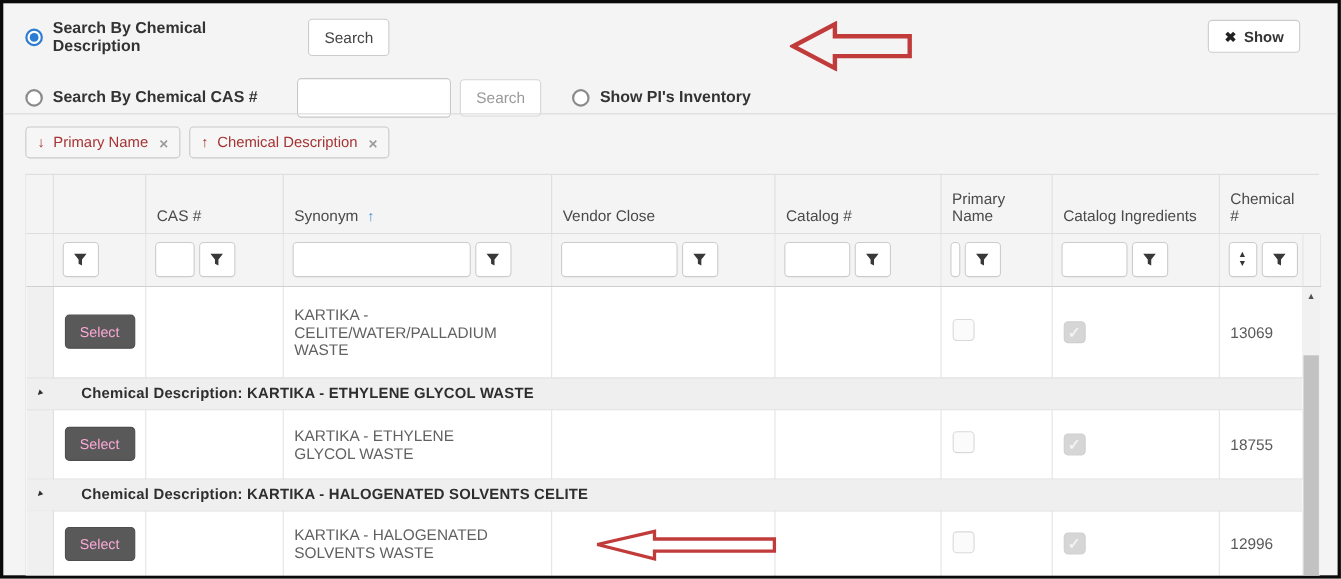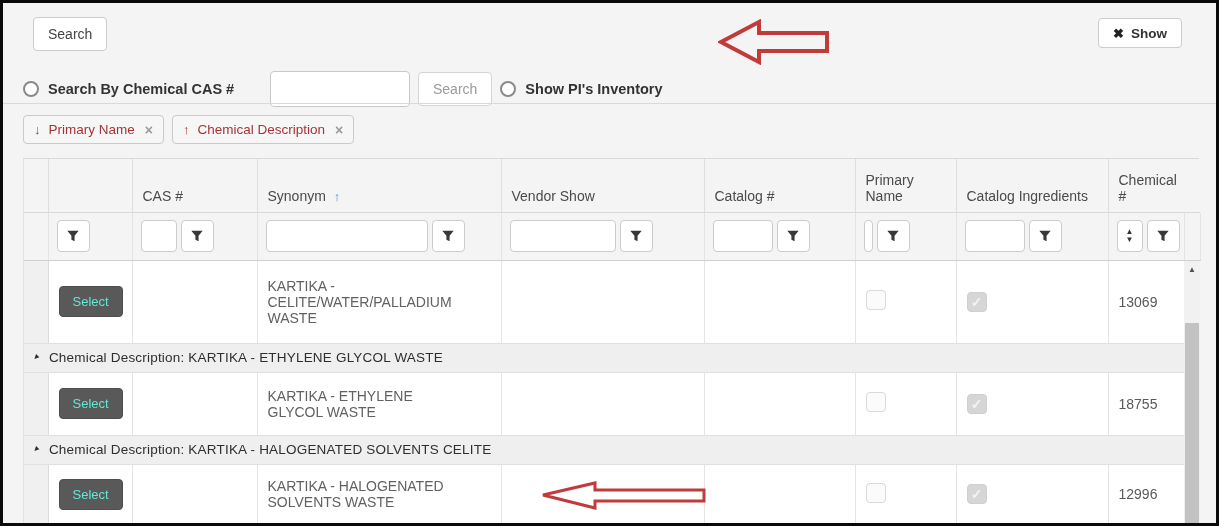--- a/index.html
+++ b/index.html
@@ -16,21 +16,21 @@
   .radio.on { border-color:#2b7cd3; }
   .radio.on::after { content:""; position:absolute; left:2px; top:2px; width:8px; height:8px; border-radius:50%; background:#2b7cd3; }
   .radio-label { font-size:14.5px; font-weight:bold; color:#333; }
   .txt-input { height:36px; border:1px solid #c8c8c8; border-radius:4px; background:#fff; font-size:14px; color:#333; padding:0 10px; font-family:"Liberation Sans", sans-serif; }
   .desc-input { width:350px; }
   .cas-input { width:140px; }
   .btn { display:inline-flex; align-items:center; justify-content:center; height:34px; background:#fff; border:1px solid #ccc; border-radius:4px; font-size:14px; color:#444; padding:0 14px; cursor:pointer; }
   .btn.muted { color:#9a9a9a; border-color:#d5d5d5; }
   .search-btn1 { margin-left:10px; }
   .search-btn2 { margin-left:8px; }
-  .pi-group { margin-left:8px; width:auto; flex:0 0 auto;justify-content:center; }
+  .pi-group { margin-left:28px; width:auto; flex:0 0 auto;justify-content:center; }
   .close-btn { position:absolute; right:34px; top:15px; height:30px; font-size:13.5px; color:#333; font-weight:bold; }
   .close-x { margin-right:7px; font-size:13px; color:#222; font-weight:bold; }
   .panel-divider { position:absolute; left:0; right:0; top:100px; border-bottom:1px solid #d9d9d9; }
 
   
   .chips { position:absolute; left:20px; top:112px; display:flex; gap:8px; }
   .chip { display:inline-flex; align-items:center; height:29px; padding:0 10px; border:1px solid #c9c9c9; border-radius:4px; background:#f6f6f6; cursor:pointer; }
   .chip .arrow { color:#a63434; font-size:13px; margin-right:8px; font-weight:bold; }
   .chip .chip-label { color:#a63434; font-size:13.5px; }
   .chip .chip-x { color:#9a9a9a; font-size:14px; margin-left:10px; font-weight:bold; }
@@ -53,25 +53,25 @@
   .icon-btn { width:33px; height:32px; flex:0 0 33px; display:inline-flex; align-items:center; justify-content:center; background:#fff; border:1px solid #ccc; border-radius:4px; cursor:pointer; }
   .funnel { width:14px; height:14px; fill:#383838; }
   .spinner { width:26px; height:32px; flex:0 0 26px; display:flex; flex-direction:column; align-items:center; justify-content:center; background:#fff; border:1px solid #ccc; border-radius:4px; }
   .spin-b { font-size:8px; color:#333; line-height:8px; cursor:pointer; }
 
   .body-wrap { position:relative; width:1176px; height:263px; background:#fff; overflow:hidden; }
   .body-table td { border-right:1px solid #e4e4e4; border-bottom:1px solid #e0e0e0; vertical-align:middle; padding:6px 10px; font-size:14px; color:#595959; overflow:hidden; background:#fff; }
   td.ind-cell { background:#f0f0f0; border-right:1px solid #dcdcdc; }
   tr.r1 td{height:82px} tr.r2 td{height:63px} tr.r3 td{height:60px}
   .syn-text { display:block; max-width:203px; line-height:16px; color:#616161; }
-  .sel-btn { display:inline-block; background:#595959; color:#5eead4; border:1px solid #4e4e4e; border-radius:4px; font-size:13px; padding:7px 13px; cursor:pointer; }
+  .sel-btn { display:inline-block; background:#595959; color:#f9a8d4; border:1px solid #4e4e4e; border-radius:4px; font-size:13px; padding:7px 13px; cursor:pointer; }
   td.group-cell { background:#efefef; border-right:none; padding:5px 8px 5px 6px; height:29px; }
   .group-line { display:flex; align-items:center; }
   .g-tri { display:inline-block; font-size:8px; color:#2e2e2e; transform:rotate(-135deg); margin:0 9px 0 2px; cursor:pointer; }
-  .g-text { font-size:13.5px; font-weight:normal; color:#2e2e2e; letter-spacing:.2px; }
+  .g-text { font-size:13.5px; font-weight:bold; color:#2e2e2e; letter-spacing:.2px;margin-left:25px; }
   .cb { position:relative; width:20px; height:20px; border:1px solid #d9d9d9; border-radius:4px; background:#fbfbfb; display:inline-flex; align-items:center; justify-content:center; }
   .cb[data-checked="true"] { background:#d6d6d6; border-color:#cfcfcf; }
   .cb .check-glyph { display:none; color:#f3f3f3; font-size:14px; font-weight:bold; }
   .cb[data-checked="true"] .check-glyph { display:block; }
 
   
   .vscroll { position:absolute; top:0; right:0; width:16px; height:263px; background:#f1f1f1; }
   .vs-up { height:17px; display:flex; align-items:center; justify-content:center; font-size:8px; color:#505050; cursor:pointer; }
   .vs-thumb { position:absolute; left:1px; right:1px; top:62px; height:201px; background:#c2c2c2; cursor:pointer; }
 
@@ -81,20 +81,24 @@
   .anno2 polygon { stroke-width:3; }
   .arrow1 { left:715px; top:16px; }
   .arrow2 { left:538px; top:477px; }
 </style>
 </head>
 <body>
 
 <div class="frame">
 
   <div class="search-row row1">
+    <div class="radio-group">
+      <span class="radio on"></span>
+      <span class="radio-label">Search By Chemical Description</span>
+    </div>
     <button class="btn search-btn1">Search</button>
   </div>
 
   <div class="search-row row2">
     <div class="radio-group">
       <span class="radio"></span>
       <span class="radio-label">Search By Chemical CAS #</span>
     </div>
     <input class="txt-input cas-input" type="text" value="" style="">
     <button class="btn muted search-btn2">Search</button>
@@ -138,21 +142,21 @@
           <col class="c-mul">
           <col class="c-che">
           <col class="c-sb">
         </colgroup>
       <tbody>
           <tr>
         <th></th>
         <th></th>
         <th><span>CAS #</span></th>
         <th><span>Synonym</span><span class="sort-arrow">↑</span></th>
-        <th><span>Vendor Show</span></th>
+        <th><span>Vendor Close</span></th>
         <th><span>Catalog #</span></th>
         <th><span>Primary Name</span></th>
         <th><span>Catalog Ingredients</span></th>
         <th class="no-r"><span>Chemical #</span></th>
         <th class="no-r"></th>
       </tr>
     </tbody>
       </table>
 
     <table class="flt-table">

